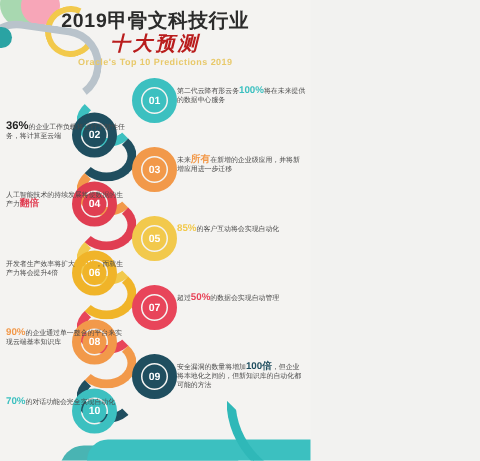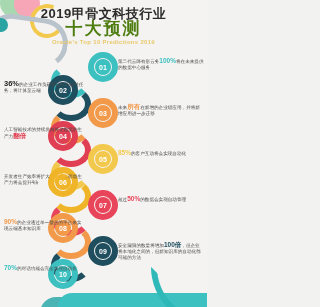--- a/index.html
+++ b/index.html
@@ -34,21 +34,21 @@
     background:#3cc0c0;border-radius:14px 0 0 0;
   }
   .bottom-ribbon2{
     position:absolute;left:40px;bottom:-20px;width:120px;height:30px;
     background:#2aa8a8;border-radius:16px 16px 0 0;opacity:.85;
   }
 
   
   .header{position:absolute;left:0;top:6px;width:207px;text-align:center;z-index:6;}
   .title-l1{font-size:13px;font-weight:bold;color:#2b2b2b;letter-spacing:.5px;line-height:15px;}
-  .title-l2{font-size:17px;font-weight:bold;color:#4d7c0f;letter-spacing:2px;line-height:16px;}
+  .title-l2{font-size:13px;font-weight:bold;color:#b91c1c;letter-spacing:2px;line-height:16px;font-style:italic;}
   .subtitle{margin-top:2px;font-size:6px;color:#e8c96a;letter-spacing:.3px;font-weight:bold;}
 
   
   .chain{position:absolute;left:0;top:50px;width:207px;height:250px;z-index:3;}
   .ring{
     position:absolute;border-radius:50%;box-sizing:border-box;
     display:flex;align-items:center;justify-content:center;
   }
   .ring .num{
     font-size:7px;font-weight:bold;color:#ffffff;line-height:1;

